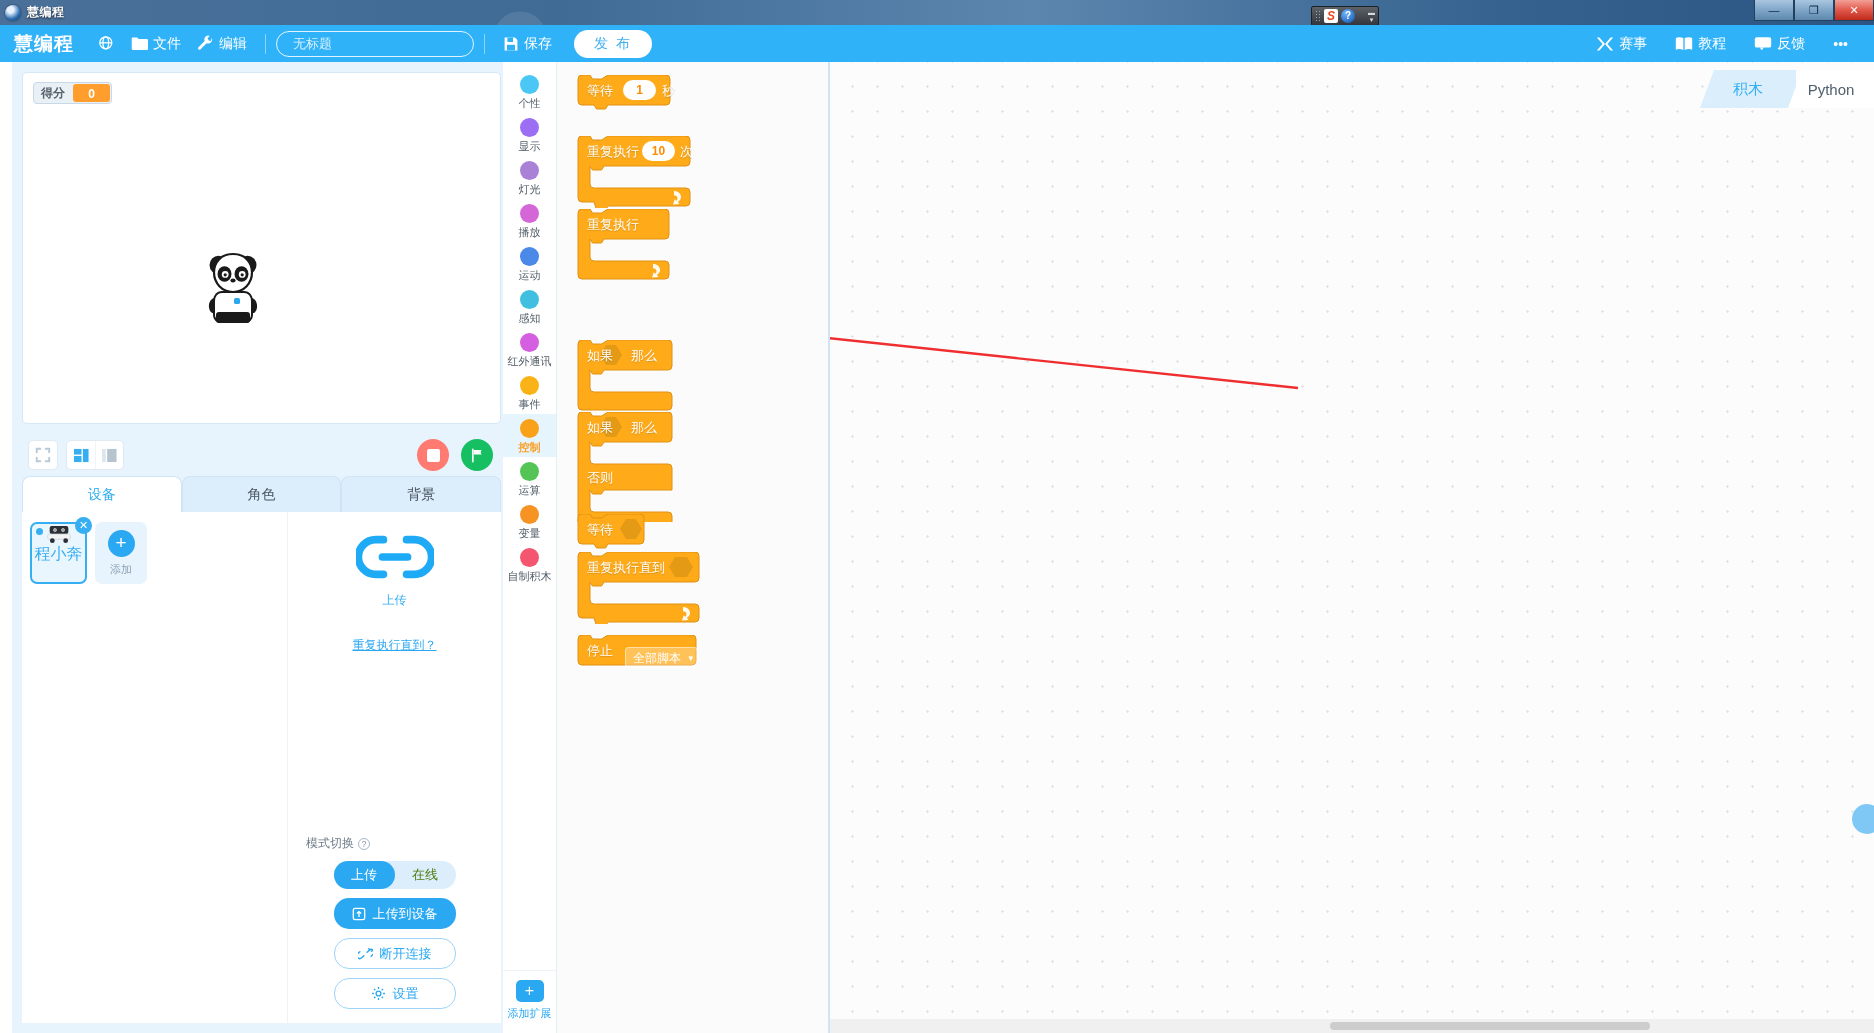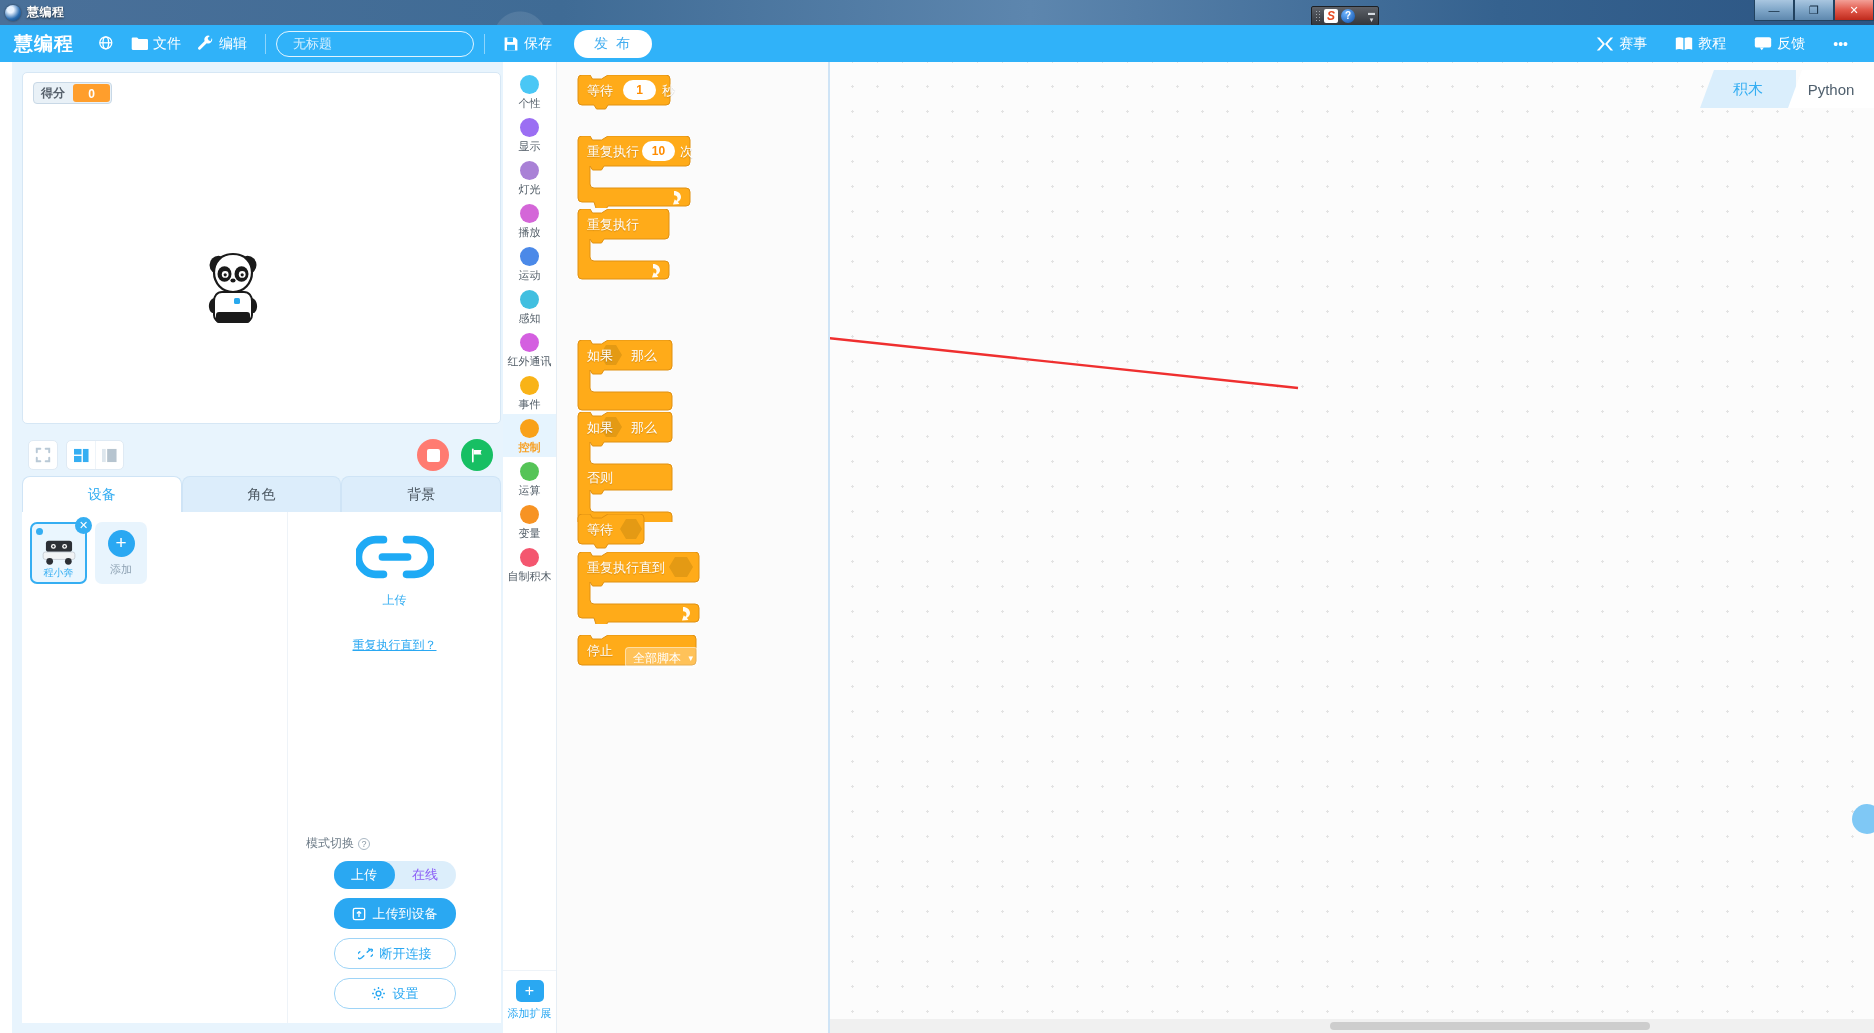--- a/index.html
+++ b/index.html
@@ -137,21 +137,21 @@
   .sp-left { width:265px; padding:10px 8px; display:flex; flex-wrap:wrap; gap:8px; align-content:flex-start; }
   .dev-card {
     position:relative; width:57px; height:62px; border:2px solid #35aef2;
     border-radius:7px; background:#eaf6fe; display:flex; flex-direction:column;
     align-items:center; justify-content:flex-end; cursor:pointer;
   }
   .dev-card .dot { position:absolute; left:4px; top:4px; width:7px; height:7px;
     border-radius:50%; background:#35aef2; }
   .dev-x { position:absolute; right:-7px; top:-7px; width:17px; height:17px; border-radius:50%;
     background:#35aef2; color:#fff; font-size:11px; line-height:17px; text-align:center; cursor:pointer;}
-  .dev-name { font-size:10px; color:#35aef2; margin-bottom:2px; }
+  .dev-name { font-size:16px; color:#35aef2; margin-bottom:17px; }
   .add-card {
     width:52px; height:62px; border-radius:7px; background:#e8f4fd;
     display:flex; flex-direction:column; align-items:center; justify-content:center;
     gap:5px; cursor:pointer;
   }
   .add-plus { width:27px; height:27px; border-radius:50%; background:#2aa8f2; color:#fff;
     font-size:19px; line-height:25px; text-align:center; font-weight:300; }
   .add-lbl { font-size:11px; color:#8fa3b4; }
 
   .sp-right { flex:1; border-left:1px solid #eef3f8; position:relative; padding-top:18px;
@@ -159,21 +159,21 @@
   .conn-label { font-size:12px; color:#35aef2; margin-top:4px; }
   .how-link { margin-top:28px; font-size:12px; color:#2aa8f2; text-decoration:underline; cursor:pointer; }
   .mode-wrap { position:absolute; left:0; right:0; bottom:14px; display:flex;
     flex-direction:column; align-items:center; gap:9px; }
   .mode-title { align-self:flex-start; margin-left:18px; font-size:12px; color:#6f7d89;
     display:flex; align-items:center; gap:4px; }
   .qmark { width:12px; height:12px; border-radius:50%; border:1px solid #a9b7c3;
     font-size:9px; line-height:10px; text-align:center; color:#8a98a4; }
   .mode-toggle { width:122px; height:28px; border-radius:15px; background:#dceefb; display:flex; }
   .mode-toggle > div { flex:1; display:flex; align-items:center; justify-content:center;
-    font-size:13px; color:#8b5cf6; border-radius:15px; cursor:pointer; }
+    font-size:13px; color:#4d7c0f; border-radius:15px; cursor:pointer; }
   .mode-toggle > div.on { background:#2aa8f2; color:#fff; }
   .act-btn { width:122px; height:31px; border-radius:15px; display:flex; align-items:center;
     justify-content:center; gap:7px; font-size:13px; cursor:pointer; }
   .act-primary { background:#2aa8f2; color:#fff; }
   .act-ghost { background:#fff; color:#2aa8f2; border:1px solid #9ed4f7; }
 
   
   .cat-rail {
     position:absolute; left:503px; top:62px; width:54px; height:971px;
     background:#fff; border-right:1px solid #e6eef5;

